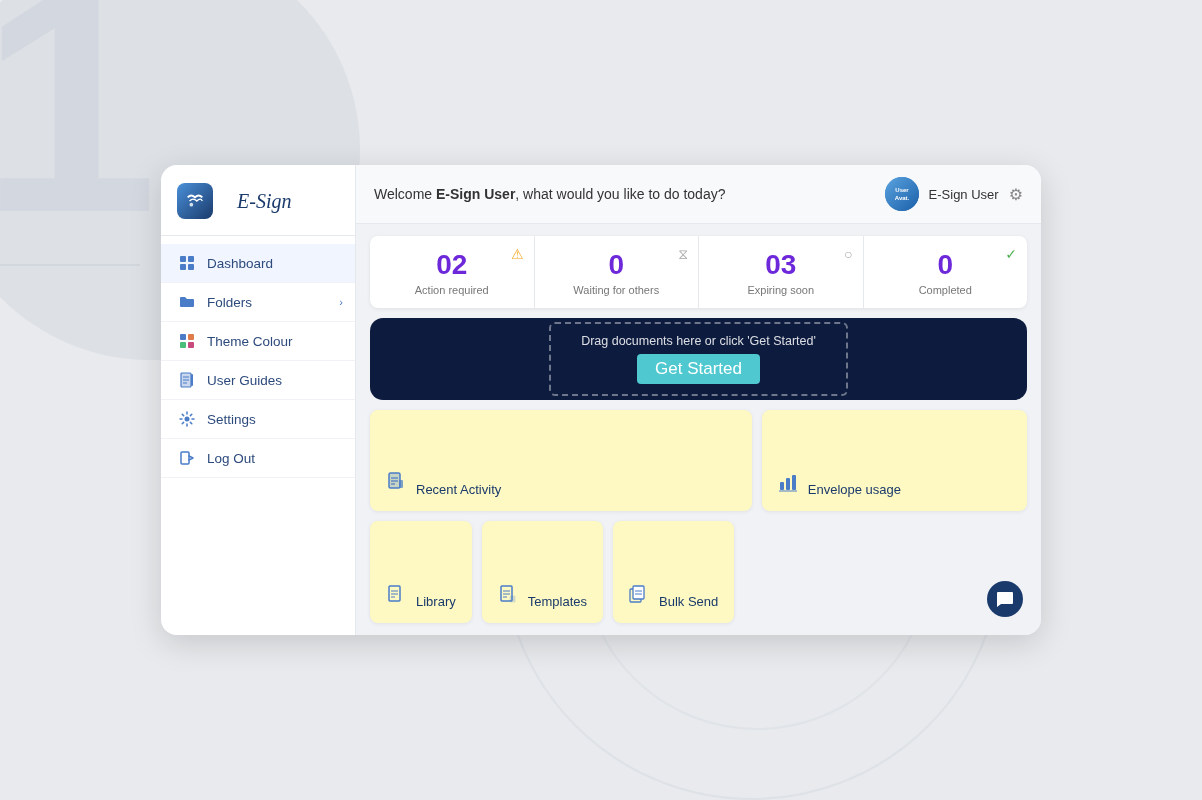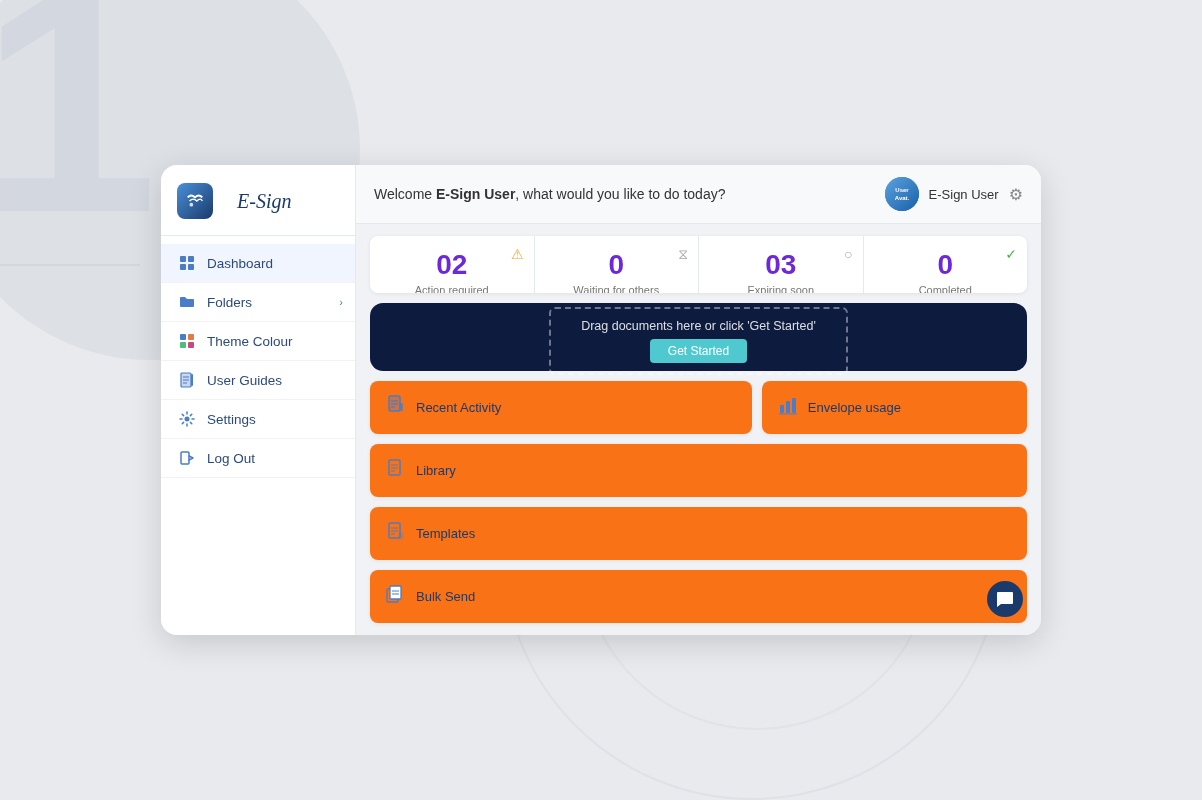--- a/index.html
+++ b/index.html
@@ -257,39 +257,39 @@
       color: rgba(255,255,255,0.85);
       font-size: 12.5px;
       margin-bottom: 6px;
     }
     .get-started-btn {
       background: #4fc8d0;
       color: white;
       border: none;
       border-radius: 4px;
       padding: 5px 18px;
-      font-size: 12px;
+      font-size: 17px;
       cursor: pointer;
       display: block;
       margin: 0 auto;
     }
 
     
     .tiles-row {
       display: flex;
       gap: 10px;
       margin: 0 14px;
       flex: 1;
     }
     .tile {
-      background: #f97316;
+      background: #fef9c3;
       border-radius: 8px;
       box-shadow: 0 1px 4px rgba(0,0,0,0.07);
       display: flex;
-      align-items: center;
+      align-items: flex-end;
       padding: 14px 16px;
       cursor: pointer;
       font-size: 13px;
       color: #1a3a6b;
       font-weight: 500;
       gap: 10px;
     }
     .tile.wide { flex: 1.3; }
     .tile.narrow { flex: 1; }
     .tile-icon {
@@ -489,21 +489,21 @@
             <rect x="2" y="10" width="4" height="8" rx="1"></rect>
             <rect x="8" y="6" width="4" height="12" rx="1"></rect>
             <rect x="14" y="3" width="4" height="15" rx="1"></rect>
             <line x1="1" y1="19" x2="19" y2="19" stroke="#4a7cc7" stroke-width="1"></line>
           </svg>
         </span>
         <span>Envelope usage</span>
       </div>
     </div>
 
-    <div class="tiles-row" style="margin-top: 10px; margin-bottom: 12px; flex-direction: column;">
+    <div class="tiles-row" style="margin-top: 10px; margin-bottom: 12px;">
       <div class="tile">
         <span class="tile-icon">
           <svg width="20" height="20" viewBox="0 0 20 20" fill="none">
             <rect x="3" y="2" width="11" height="15" rx="1" stroke="#4a7cc7" stroke-width="1.5"></rect>
             <line x1="5" y1="7" x2="12" y2="7" stroke="#4a7cc7" stroke-width="1"></line>
             <line x1="5" y1="10" x2="12" y2="10" stroke="#4a7cc7" stroke-width="1"></line>
             <line x1="5" y1="13" x2="9" y2="13" stroke="#4a7cc7" stroke-width="1"></line>
           </svg>
         </span>
         <span>Library</span>

